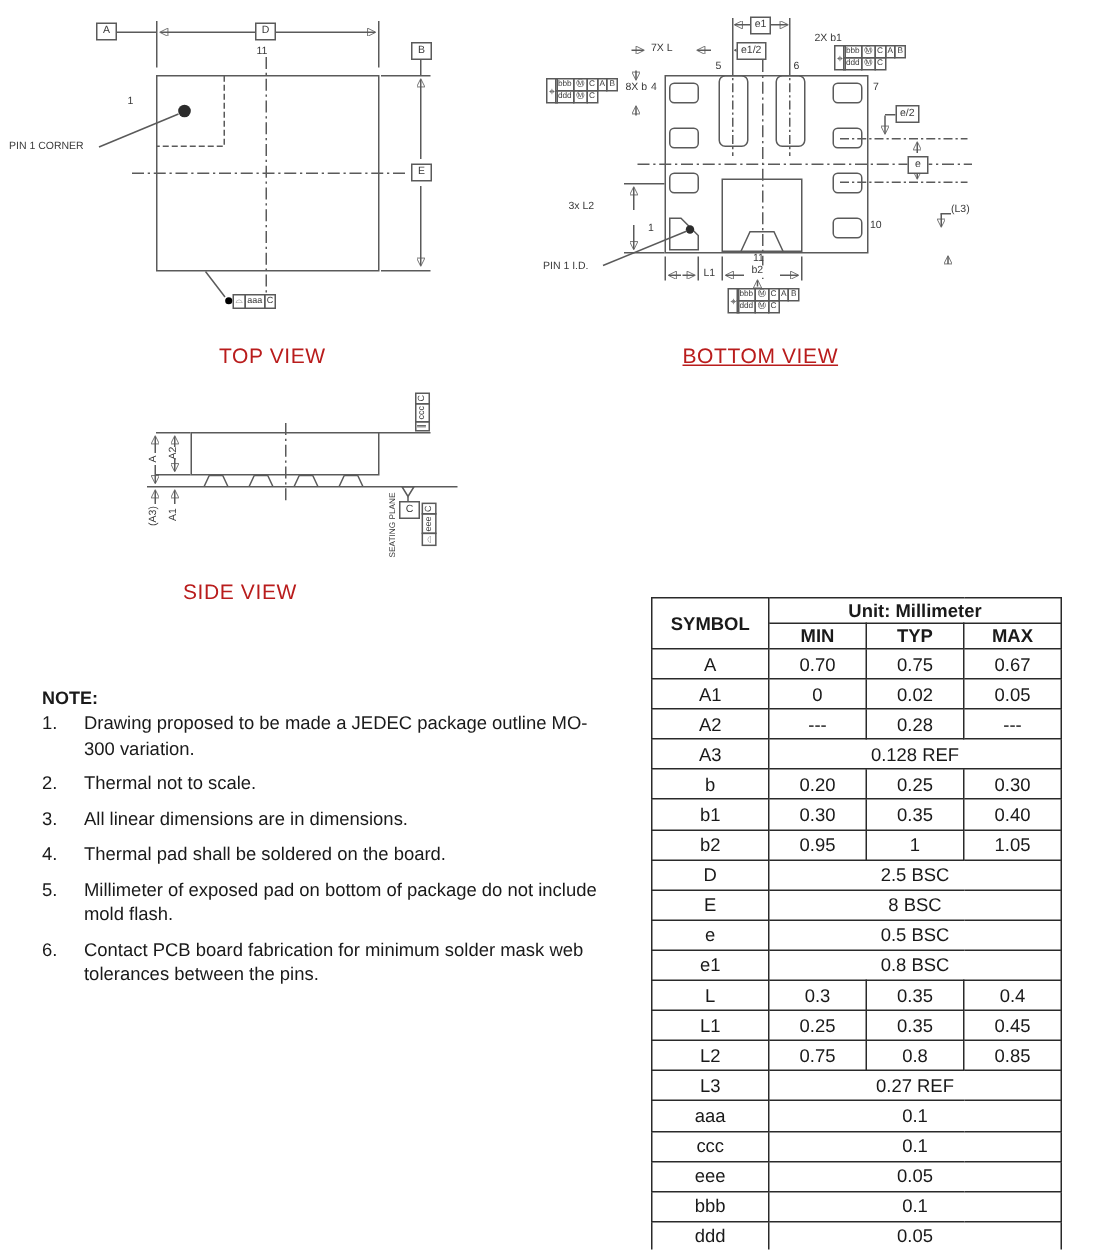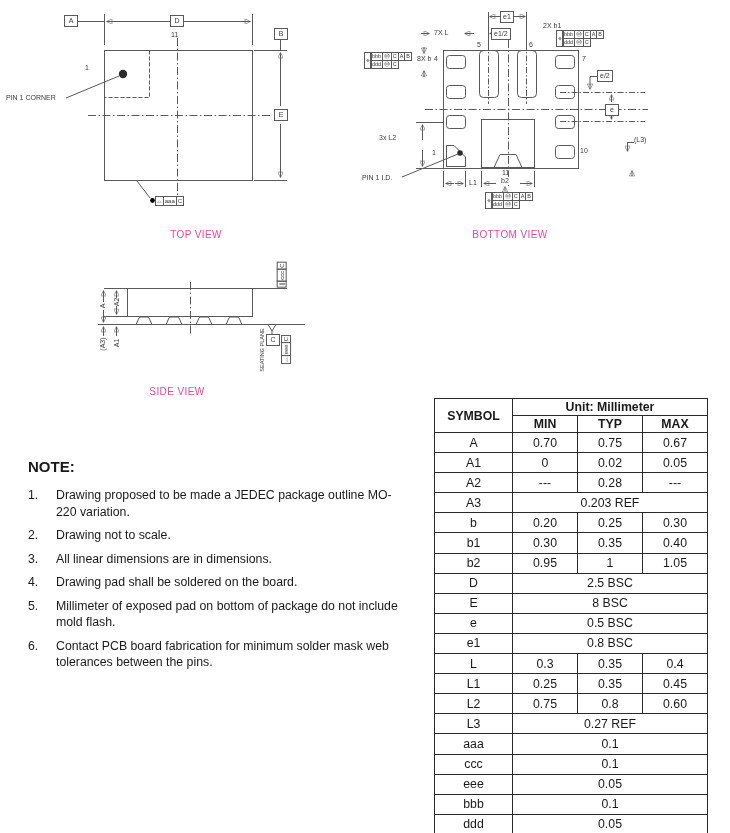--- a/index.html
+++ b/index.html
@@ -7,33 +7,33 @@
   body{
     width:730px;height:833px;position:relative;background:#fff;
     font-family:"Liberation Sans", sans-serif;color:var(--ink);
     overflow:hidden;
   }
   #linework{position:absolute;left:0;top:0;z-index:1;}
   #linework path,#linework rect{fill:none;stroke:var(--line);stroke-width:1;}
   .lbl{position:absolute;z-index:2;font-size:7px;line-height:8px;color:#3a3a3a;white-space:nowrap;}
   .boxed{border:1px solid var(--line);background:#fff;padding:0 2px;height:10px;line-height:10px;text-align:center;min-width:8px;}
   .rot{transform:rotate(-90deg);transform-origin:center;text-align:center;}
-  .caption{position:absolute;z-index:2;font-size:10px;color:#ec4899;text-align:center;letter-spacing:.4px;}
+  .caption{position:absolute;z-index:2;font-size:14px;color:#b91c1c;text-align:left;letter-spacing:.4px;}
   
   .fcf{position:absolute;z-index:2;display:flex;background:#fff;color:#3a3a3a;}
   .fcf .cell{border:1px solid var(--line);font-size:6px;line-height:8px;height:8px;padding:0 1px;margin-left:-1px;text-align:center;}
   .fcf2{position:absolute;z-index:2;display:flex;background:#fff;color:#3a3a3a;align-items:stretch;}
   .fcf2 .sym{border:1px solid var(--line);font-size:7px;display:flex;align-items:center;padding:0 1px;}
   .fcf2 .rows{display:flex;flex-direction:column;margin-left:-1px;}
   .fcf2 .row{display:flex;}
   .fcf2 .row+.row{margin-top:-1px;}
   .fcf2 .cell{border:1px solid var(--line);font-size:5.5px;line-height:7px;height:7px;padding:0 1px;margin-left:-1px;text-align:center;}
   
   .notes{position:absolute;left:28px;top:458px;width:382px;z-index:2;}
-  .notes-heading{font-weight:bold;font-size:15px;margin-bottom:12px;}
+  .notes-heading{font-weight:bold;font-size:12px;margin-bottom:2px;}
   .note-item{display:grid;grid-template-columns:28px 1fr;margin-bottom:7px;font-size:12.3px;line-height:16.5px;}
   
   .dim-table{position:absolute;left:434px;top:398px;z-index:2;border-collapse:collapse;table-layout:fixed;}
   .dim-table th,.dim-table td{border:1px solid #2a2a2a;text-align:center;vertical-align:middle;padding:0;font-size:12.3px;}
   .dim-table th{font-weight:bold;height:16px;}
   .dim-table td{height:19.1px;}
   .col-sym{width:78px;} .col-v{width:65px;}
 </style>
 </head>
 <body>
@@ -232,21 +232,21 @@
       <span class="cell">A</span>
       <span class="cell">B</span>
     </span>
     <span class="row">
       <span class="cell">ddd</span>
       <span class="cell">Ⓜ</span>
       <span class="cell">C</span>
     </span>
   </span>
 </div>
-<div class="caption" style="left:455px;top:229px;width:110px;">BOTTOM VIEW</div>
+<div class="caption" style="left:455px;top:229px;width:110px;text-decoration:underline;">BOTTOM VIEW</div>
 
 <div class="lbl rot" style="left:97px;top:302px;width:12px;">A</div>
 <div class="lbl rot" style="left:110px;top:298px;width:13px;">A2</div>
 <div class="lbl rot" style="left:94px;top:340px;width:18px;">(A3)</div>
 <div class="lbl rot" style="left:110px;top:339px;width:13px;">A1</div>
 <div class="lbl rot" style="left:236px;top:346px;width:52px;font-size:5.5px;">SEATING PLANE</div>
 <div class="lbl boxed" style="left:266px;top:334px;">C</div>
 <div class="fcf rot" style="left:269px;top:269px;">
   <span class="cell">∥</span>
   <span class="cell">ccc</span>
@@ -257,33 +257,33 @@
   <span class="cell">eee</span>
   <span class="cell">C</span>
 </div>
 <div class="caption" style="left:122px;top:386px;width:110px;">SIDE VIEW</div>
 
 <div class="notes">
   <div class="notes-heading">NOTE:</div>
   <div id="notes-list">
       <div class="note-item">
         <span>1.</span>
-        <span>Drawing proposed to be made a JEDEC package outline MO-220 variation.</span>
+        <span>Drawing proposed to be made a JEDEC package outline MO-300 variation.</span>
       </div>
       <div class="note-item">
         <span>2.</span>
-        <span>Drawing not to scale.</span>
+        <span>Thermal not to scale.</span>
       </div>
       <div class="note-item">
         <span>3.</span>
         <span>All linear dimensions are in dimensions.</span>
       </div>
       <div class="note-item">
         <span>4.</span>
-        <span>Drawing pad shall be soldered on the board.</span>
+        <span>Thermal pad shall be soldered on the board.</span>
       </div>
       <div class="note-item">
         <span>5.</span>
         <span>Millimeter of exposed pad on bottom of package do not include mold flash.</span>
       </div>
       <div class="note-item">
         <span>6.</span>
         <span>Contact PCB board fabrication for minimum solder mask web tolerances between the pins.</span>
       </div>
     </div>
@@ -321,21 +321,21 @@
         <td>0.05</td>
       </tr>
       <tr>
         <td>A2</td>
         <td>---</td>
         <td>0.28</td>
         <td>---</td>
       </tr>
       <tr>
         <td>A3</td>
-        <td colspan="3">0.203 REF</td>
+        <td colspan="3">0.128 REF</td>
       </tr>
       <tr>
         <td>b</td>
         <td>0.20</td>
         <td>0.25</td>
         <td>0.30</td>
       </tr>
       <tr>
         <td>b1</td>
         <td>0.30</td>
@@ -373,21 +373,21 @@
       <tr>
         <td>L1</td>
         <td>0.25</td>
         <td>0.35</td>
         <td>0.45</td>
       </tr>
       <tr>
         <td>L2</td>
         <td>0.75</td>
         <td>0.8</td>
-        <td>0.60</td>
+        <td>0.85</td>
       </tr>
       <tr>
         <td>L3</td>
         <td colspan="3">0.27 REF</td>
       </tr>
       <tr>
         <td>aaa</td>
         <td colspan="3">0.1</td>
       </tr>
       <tr>

